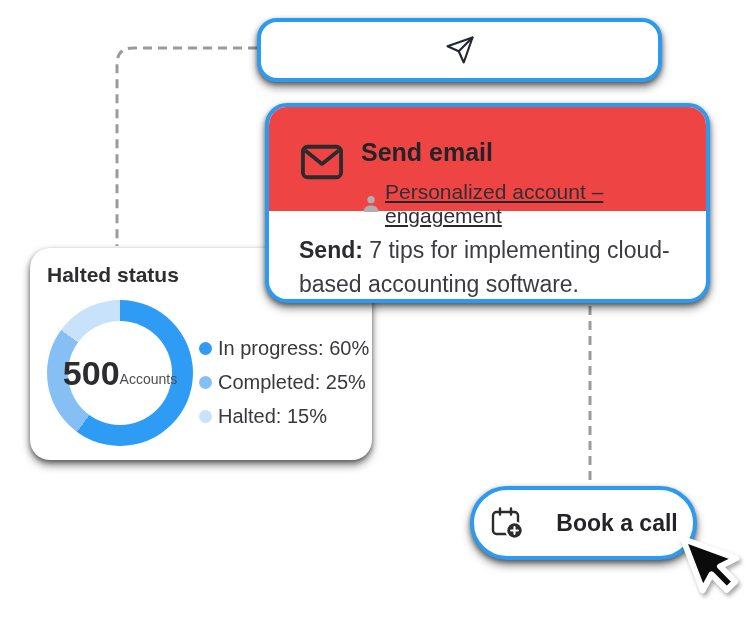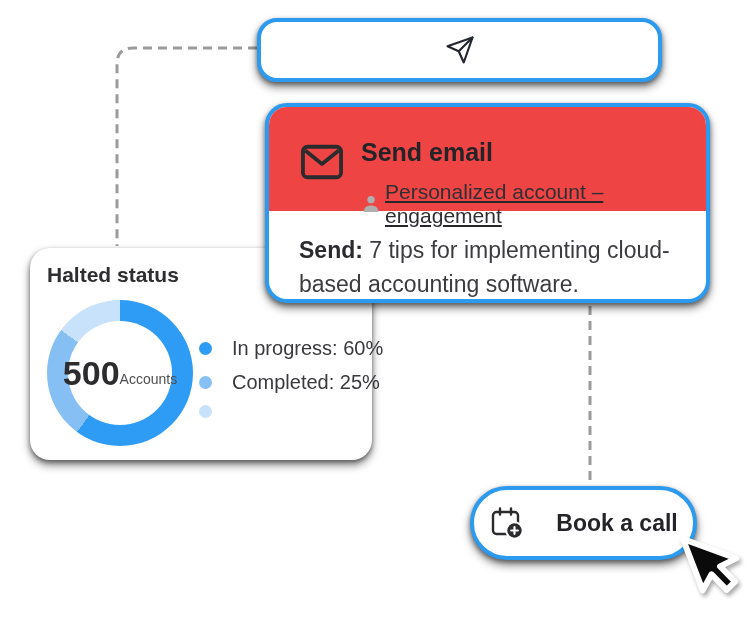--- a/index.html
+++ b/index.html
@@ -43,21 +43,21 @@
   }
   .journey-title{position:absolute;left:17px;top:15px;font-size:21px;font-weight:bold;color:#2e2e30;}
   .donut{position:absolute;left:17px;top:52px;width:146px;height:146px;border-radius:50%;}
   .donut-hole{
     position:absolute;left:21px;top:21px;right:21px;bottom:21px;background:#fff;border-radius:50%;
     display:flex;flex-direction:row;align-items:center;justify-content:center;
   }
   .donut-value{font-size:34px;font-weight:bold;color:#2c2c2e;line-height:34px;}
   .donut-sublabel{font-size:14px;color:#4f4f52;margin-top:12px;}
   .legend{position:absolute;left:169px;top:89px;display:flex;flex-direction:column;gap:11px;}
-  .legend-row{display:flex;align-items:center;gap:20px;}
+  .legend-row{display:flex;align-items:center;gap:6px;}
   .legend-dot{width:13px;height:13px;border-radius:50%;flex:0 0 13px;}
   .legend-label{font-size:20px;color:#39393d;white-space:nowrap;}
 
   
   .book-pill{
     position:absolute;left:470px;top:486px;width:227px;height:74px;box-sizing:border-box;
     background:#fff;border:4px solid var(--accent,#2B9AEF);border-radius:37px;
     display:flex;align-items:center;justify-content:center;gap:31px;z-index:2;
   }
   .book-pill .label{font-size:23px;font-weight:bold;color:#242428;}
@@ -121,20 +121,21 @@
       <div class="legend-row">
         <span class="legend-dot" style="background: rgb(46, 156, 244);"></span>
         <span class="legend-label">In progress: 60%</span>
       </div>
       <div class="legend-row">
         <span class="legend-dot" style="background: rgb(133, 191, 243);"></span>
         <span class="legend-label">Completed: 25%</span>
       </div>
       <div class="legend-row">
         <span class="legend-dot" style="background: rgb(199, 226, 250);"></span>
+        <span class="legend-label">Halted: 15%</span>
       </div>
     </div>
   </div>
 
   <div class="book-pill shadowed">
     <span style="display:flex;">
       <svg width="36" height="34" viewBox="0 0 36 34" fill="none">
         <rect x="4" y="6" width="25" height="22" rx="3.5" stroke="#2b2b2e" stroke-width="2.4"></rect>
         <path d="M11 2.5 V8.5 M22 2.5 V8.5" stroke="#2b2b2e" stroke-width="2.4" stroke-linecap="round"></path>
         <circle cx="25.5" cy="24.5" r="9.2" fill="#ffffff"></circle>

